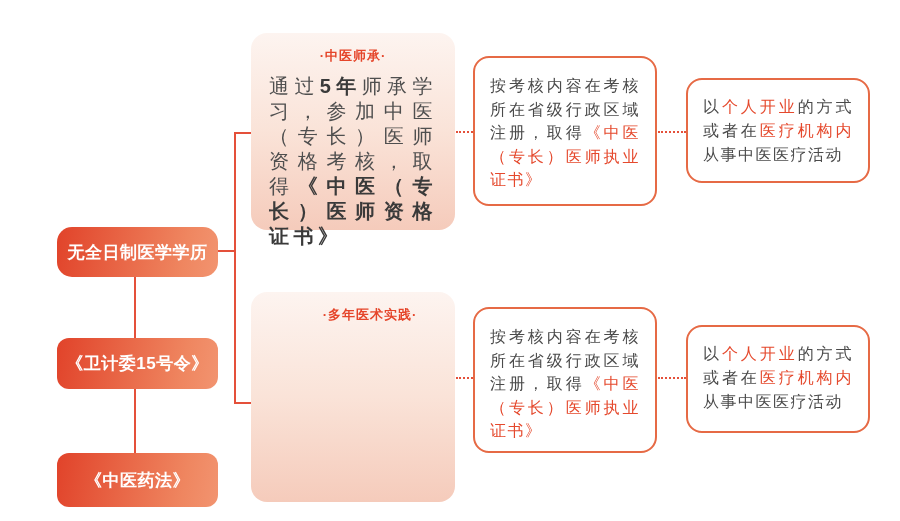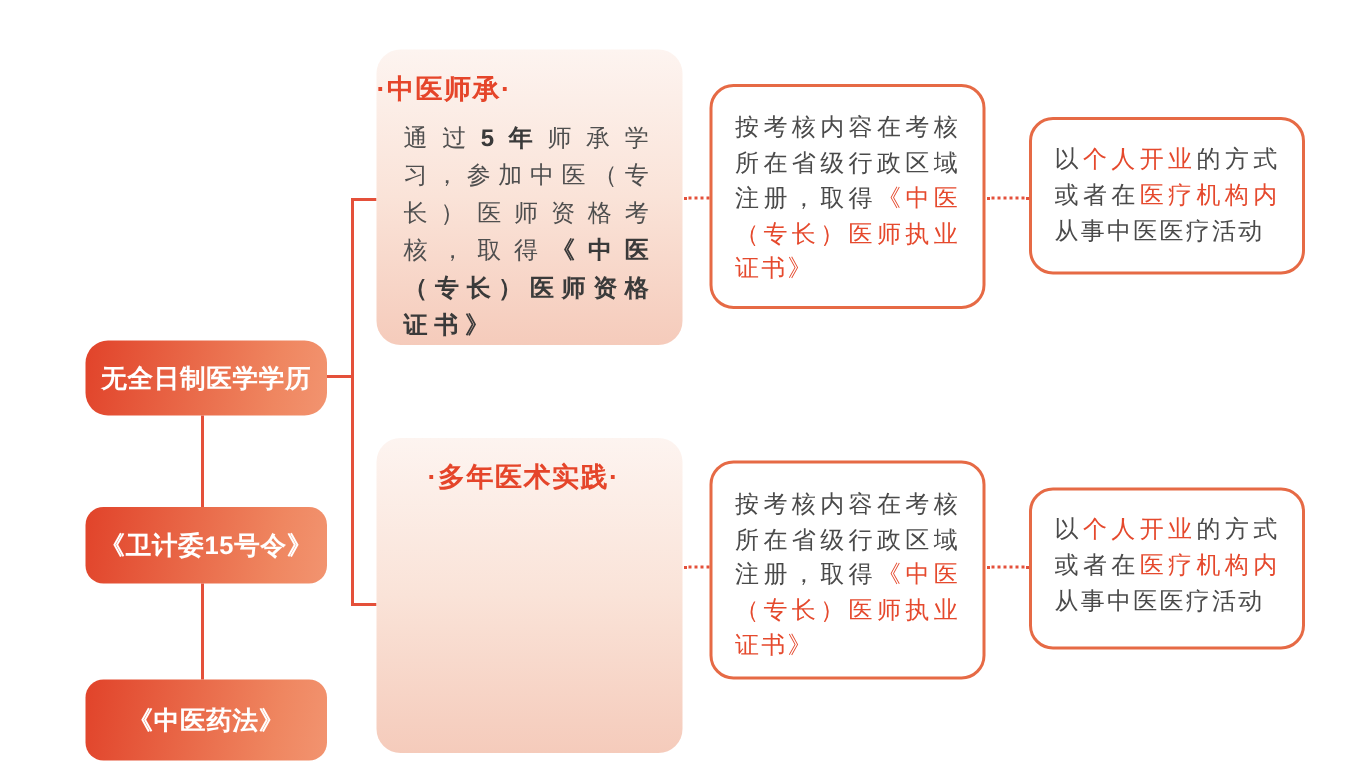--- a/index.html
+++ b/index.html
@@ -40,30 +40,30 @@
     position: absolute;
     left: 251px;
     width: 204px;
     border-radius: 16px;
     background: linear-gradient(180deg, #fdf4f0 0%, #fae3d8 50%, #f5cbbb 100%);
     box-sizing: border-box;
   }
   .panel-1 { top: 33px;  height: 197px; }
   .panel-2 { top: 292px; height: 210px; padding-left: 34px; }
   .panel-title {
-    text-align: left;
+    text-align: center;
     font-weight: bold;
-    font-size: 18px;
+    font-size: 13px;
     color: #e5452a;
     padding-top: 14px;
     letter-spacing: 1px;
   }
   .panel-body {
     margin: 9px 18px 0 18px;
-    font-size: 16px;
+    font-size: 20px;
     line-height: 25px;
     color: #4f4f4f;
     text-align: justify;
     letter-spacing: 4.5px;
   }
   .panel-body .b { font-weight: bold; color: #3a3a3a; }
 
   
   .obox {
     position: absolute;

